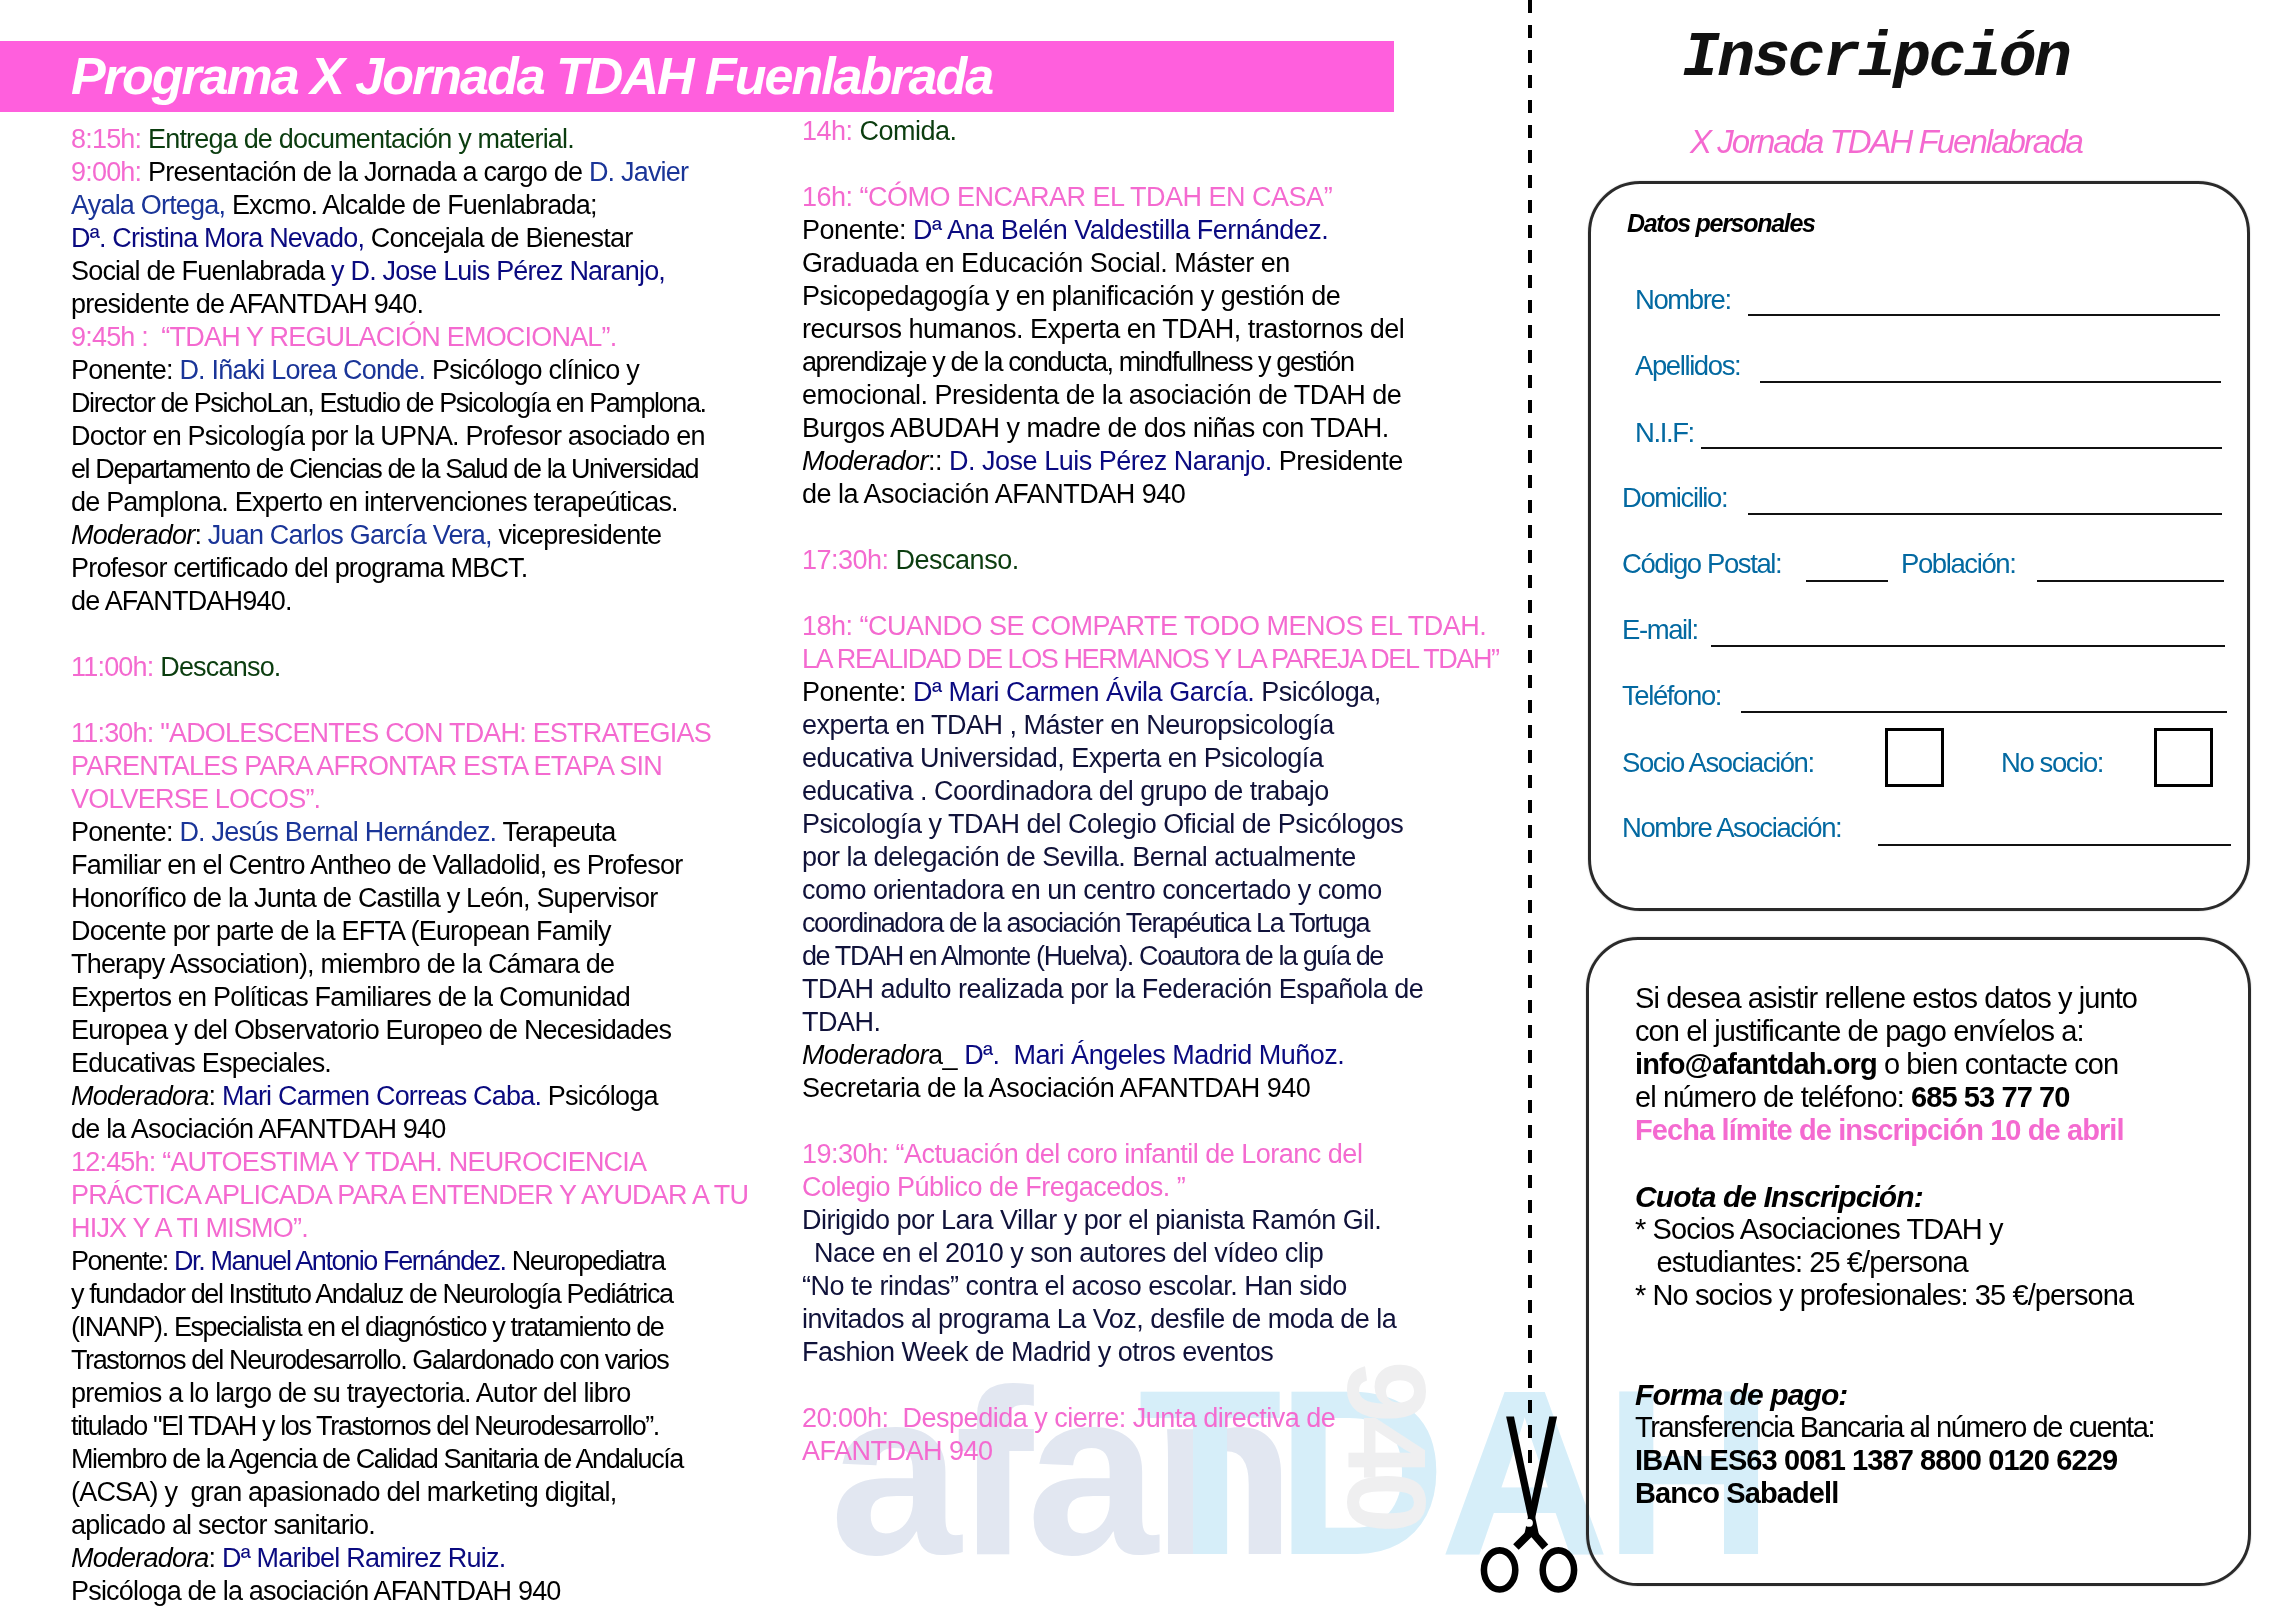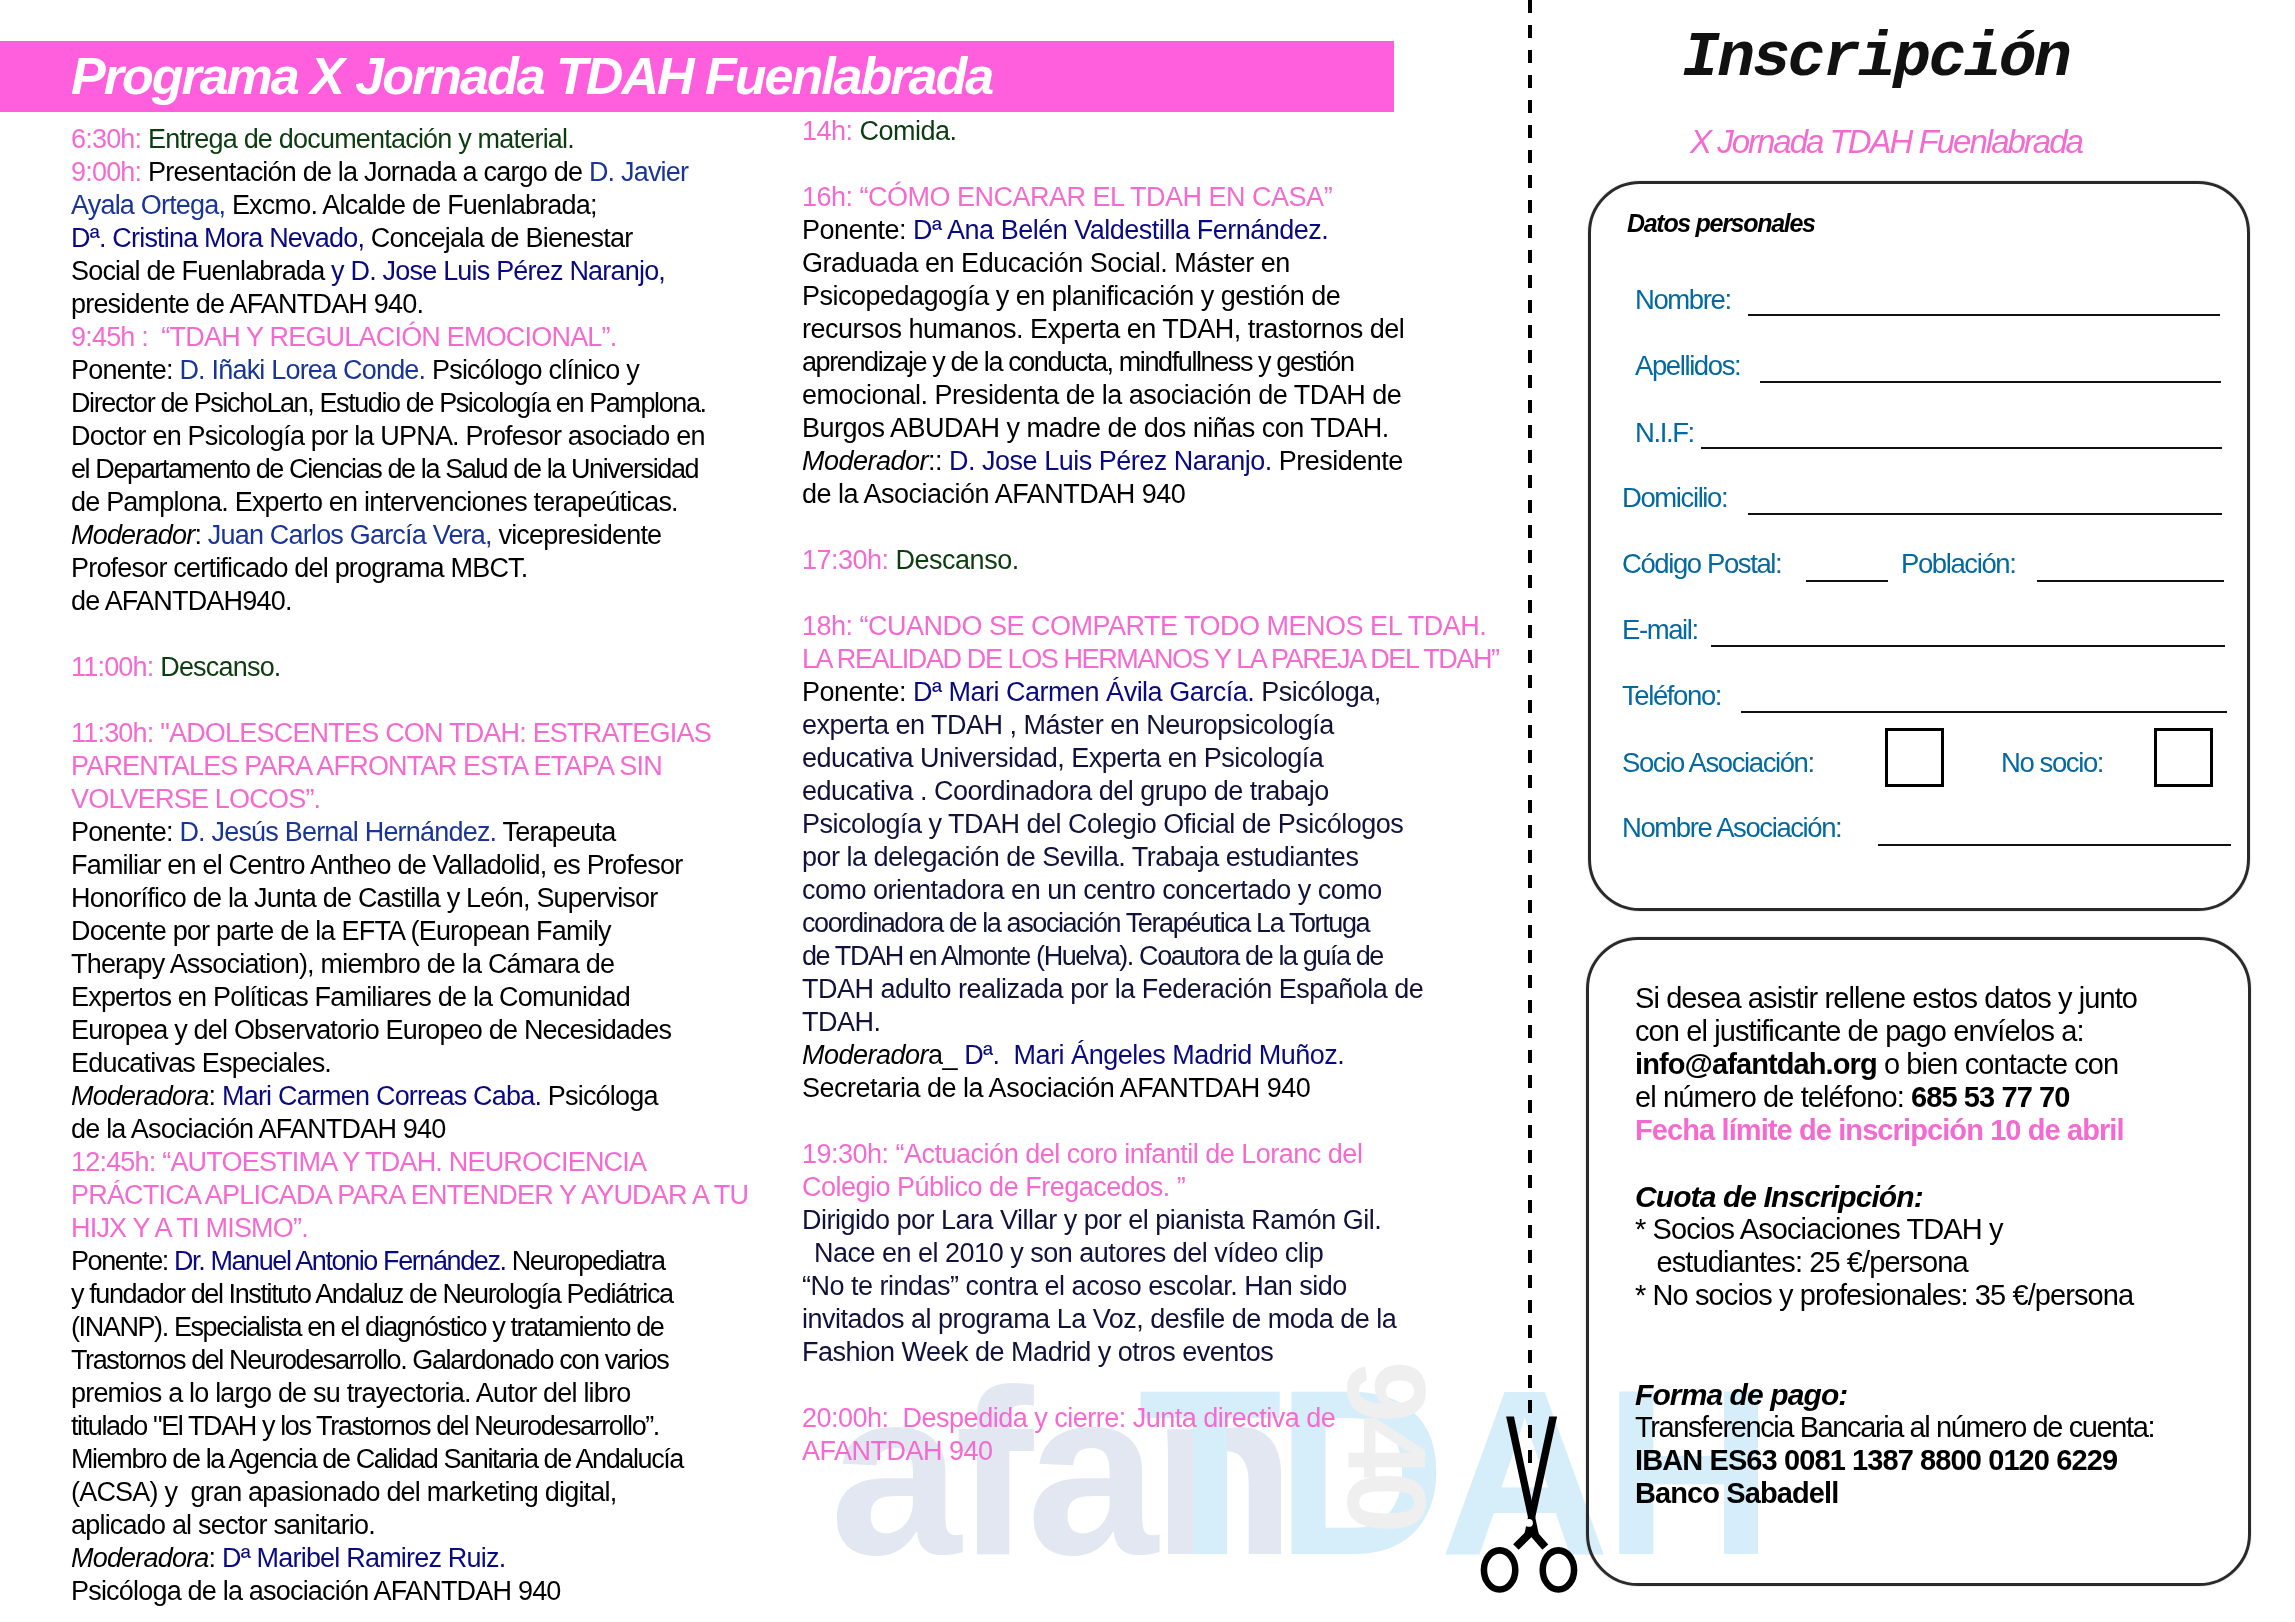--- a/index.html
+++ b/index.html
@@ -58,21 +58,21 @@
 <div id="title-bar" class="abs"></div>
 <div id="title-text" class="abs">Programa X Jornada TDAH Fuenlabrada</div>
 
 <div id="watermark" class="abs">
   <span class="wm" id="wm1" style="left:0; top:0; color:#E2E7F1;">afan</span>
   <span class="wm" id="wm2" style="left:308px; top:0; color:#D6EEF9;">TDAH</span>
   <span class="wm" id="wm3" style="left:592px; top:-13px; color:#EFEFF0; font-size:111px; transform:rotate(90deg); transform-origin:0 0; left:654px;">940</span>
 </div>
 
 <div id="col-left" class="col">
-    <div class="line"><span class="t-pink" style="white-space: pre;">6:30h: </span><span class="t-green" style="white-space: pre;">Entrega de documentación y material.</span></div>
+    <div class="line"><span class="t-pink" style="white-space: pre;">8:15h: </span><span class="t-green" style="white-space: pre;">Entrega de documentación y material.</span></div>
     <div class="line"><span class="t-pink" style="white-space: pre;">9:00h: </span><span class="t-black" style="white-space: pre;">Presentación de la Jornada a cargo de </span><span class="t-blue" style="white-space: pre;">D. Javier</span></div>
     <div class="line"><span class="t-blue" style="white-space: pre;">Ayala Ortega, </span><span class="t-black" style="white-space: pre;">Excmo. Alcalde de Fuenlabrada;</span></div>
     <div class="line"><span class="t-navy" style="white-space: pre;">Dª. Cristina Mora Nevado, </span><span class="t-black" style="white-space: pre;">Concejala de Bienestar</span></div>
     <div class="line"><span class="t-black" style="white-space: pre;">Social de Fuenlabrada </span><span class="t-navy" style="white-space: pre;">y D. Jose Luis Pérez Naranjo,</span></div>
     <div class="line"><span class="t-black" style="white-space: pre;">presidente de AFANTDAH 940.</span></div>
     <div class="line"><span class="t-pink" style="white-space: pre;">9:45h :  “TDAH Y REGULACIÓN EMOCIONAL”.</span></div>
     <div class="line"><span class="t-black" style="white-space: pre;">Ponente: </span><span class="t-blue" style="white-space: pre;">D. Iñaki Lorea Conde. </span><span class="t-black" style="white-space: pre;">Psicólogo clínico y</span></div>
     <div class="line condensed"><span class="t-black" style="white-space: pre;">Director de PsichoLan, Estudio de Psicología en Pamplona.</span></div>
     <div class="line"><span class="t-black" style="white-space: pre;">Doctor en Psicología por la UPNA. Profesor asociado en</span></div>
     <div class="line condensed"><span class="t-black" style="white-space: pre;">el Departamento de Ciencias de la Salud de la Universidad</span></div>
@@ -127,21 +127,21 @@
     <div class="gap"></div>
     <div class="line"><span class="t-pink" style="white-space: pre;">17:30h: </span><span class="t-green" style="white-space: pre;">Descanso.</span></div>
     <div class="gap"></div>
     <div class="line"><span class="t-pink" style="white-space: pre;">18h: “CUANDO SE COMPARTE TODO MENOS EL TDAH.</span></div>
     <div class="line condensed"><span class="t-pink" style="white-space: pre;">LA REALIDAD DE LOS HERMANOS Y LA PAREJA DEL TDAH”</span></div>
     <div class="line"><span class="t-black" style="white-space: pre;">Ponente: </span><span class="t-navy" style="white-space: pre;">Dª Mari Carmen Ávila García. </span><span class="t-midnight" style="white-space: pre;">Psicóloga,</span></div>
     <div class="line"><span class="t-midnight" style="white-space: pre;">experta en TDAH , Máster en Neuropsicología</span></div>
     <div class="line"><span class="t-midnight" style="white-space: pre;">educativa Universidad, Experta en Psicología</span></div>
     <div class="line"><span class="t-midnight" style="white-space: pre;">educativa . Coordinadora del grupo de trabajo</span></div>
     <div class="line"><span class="t-midnight" style="white-space: pre;">Psicología y TDAH del Colegio Oficial de Psicólogos</span></div>
-    <div class="line"><span class="t-midnight" style="white-space: pre;">por la delegación de Sevilla. Trabaja estudiantes</span></div>
+    <div class="line"><span class="t-midnight" style="white-space: pre;">por la delegación de Sevilla. Bernal actualmente</span></div>
     <div class="line"><span class="t-midnight" style="white-space: pre;">como orientadora en un centro concertado y como</span></div>
     <div class="line condensed"><span class="t-midnight" style="white-space: pre;">coordinadora de la asociación Terapéutica La Tortuga</span></div>
     <div class="line condensed"><span class="t-midnight" style="white-space: pre;">de TDAH en Almonte (Huelva). Coautora de la guía de</span></div>
     <div class="line"><span class="t-midnight" style="white-space: pre;">TDAH adulto realizada por la Federación Española de</span></div>
     <div class="line"><span class="t-midnight" style="white-space: pre;">TDAH.</span></div>
     <div class="line"><span class="t-black t-ital" style="white-space: pre;">Moderador</span><span class="t-black" style="white-space: pre;">a_ </span><span class="t-navy" style="white-space: pre;">Dª.  Mari Ángeles Madrid Muñoz.</span></div>
     <div class="line"><span class="t-black" style="white-space: pre;">Secretaria de la Asociación AFANTDAH 940</span></div>
     <div class="gap"></div>
     <div class="line"><span class="t-pink" style="white-space: pre;">19:30h: “Actuación del coro infantil de Loranc del</span></div>
     <div class="line"><span class="t-pink" style="white-space: pre;">Colegio Público de Fregacedos. ”</span></div>

